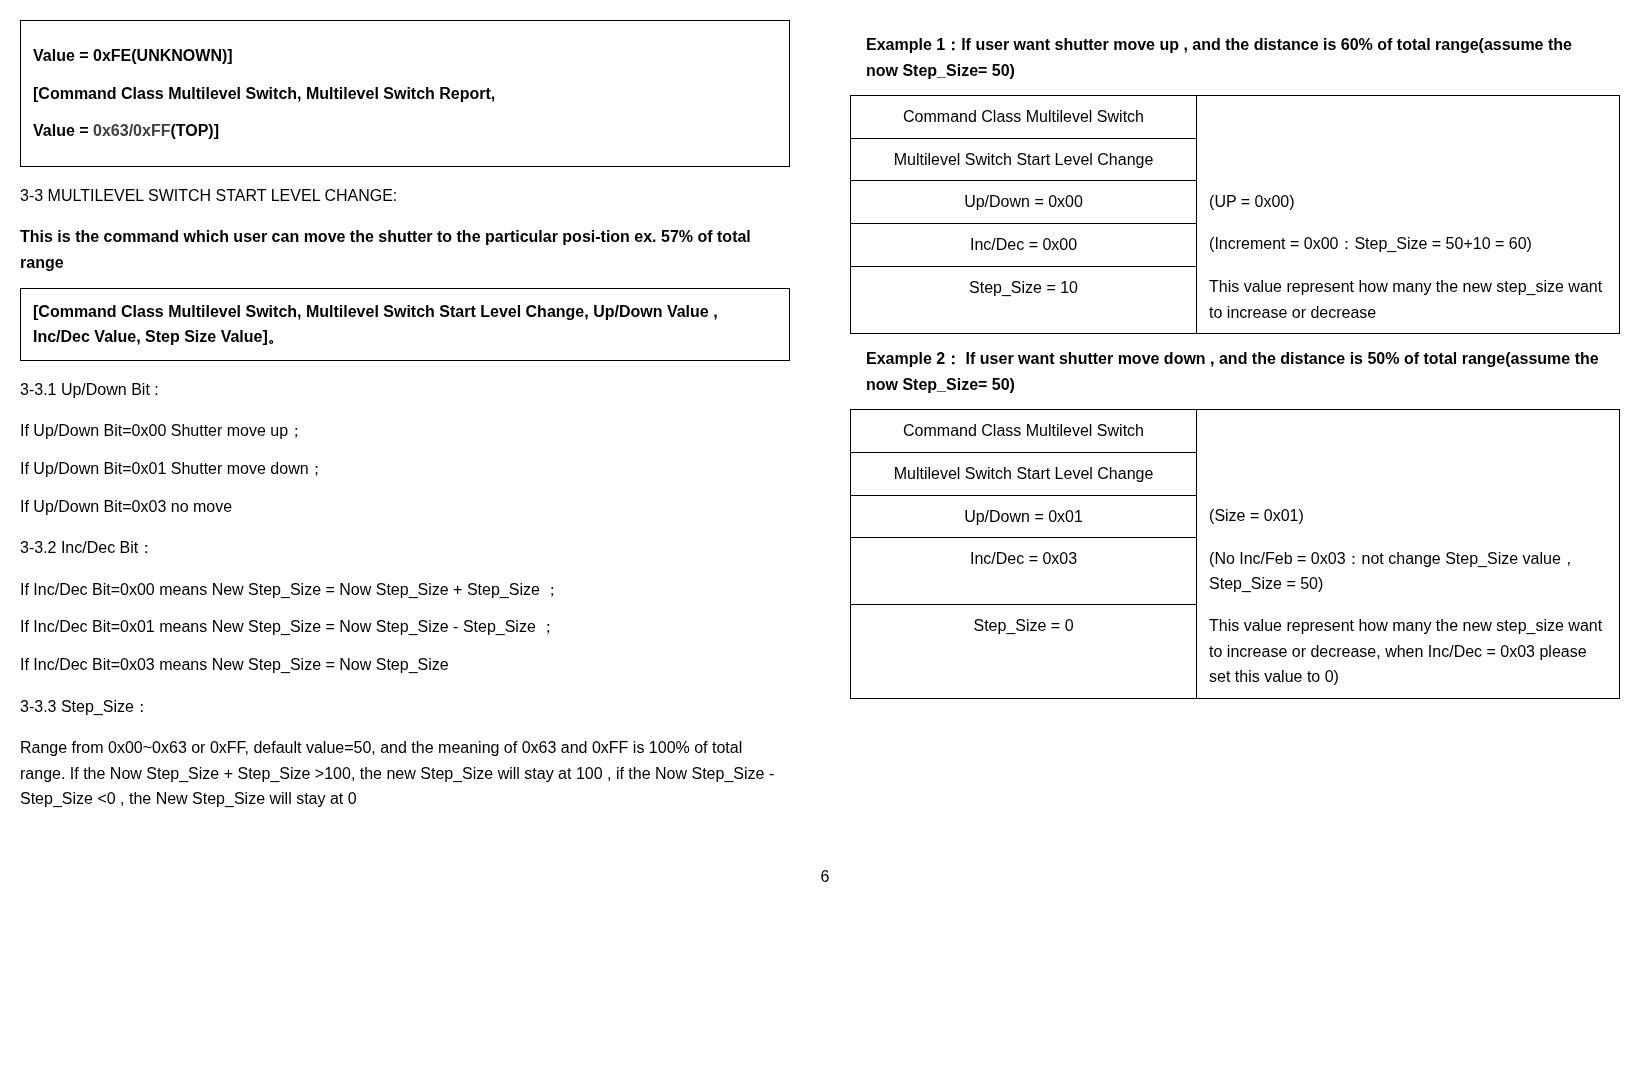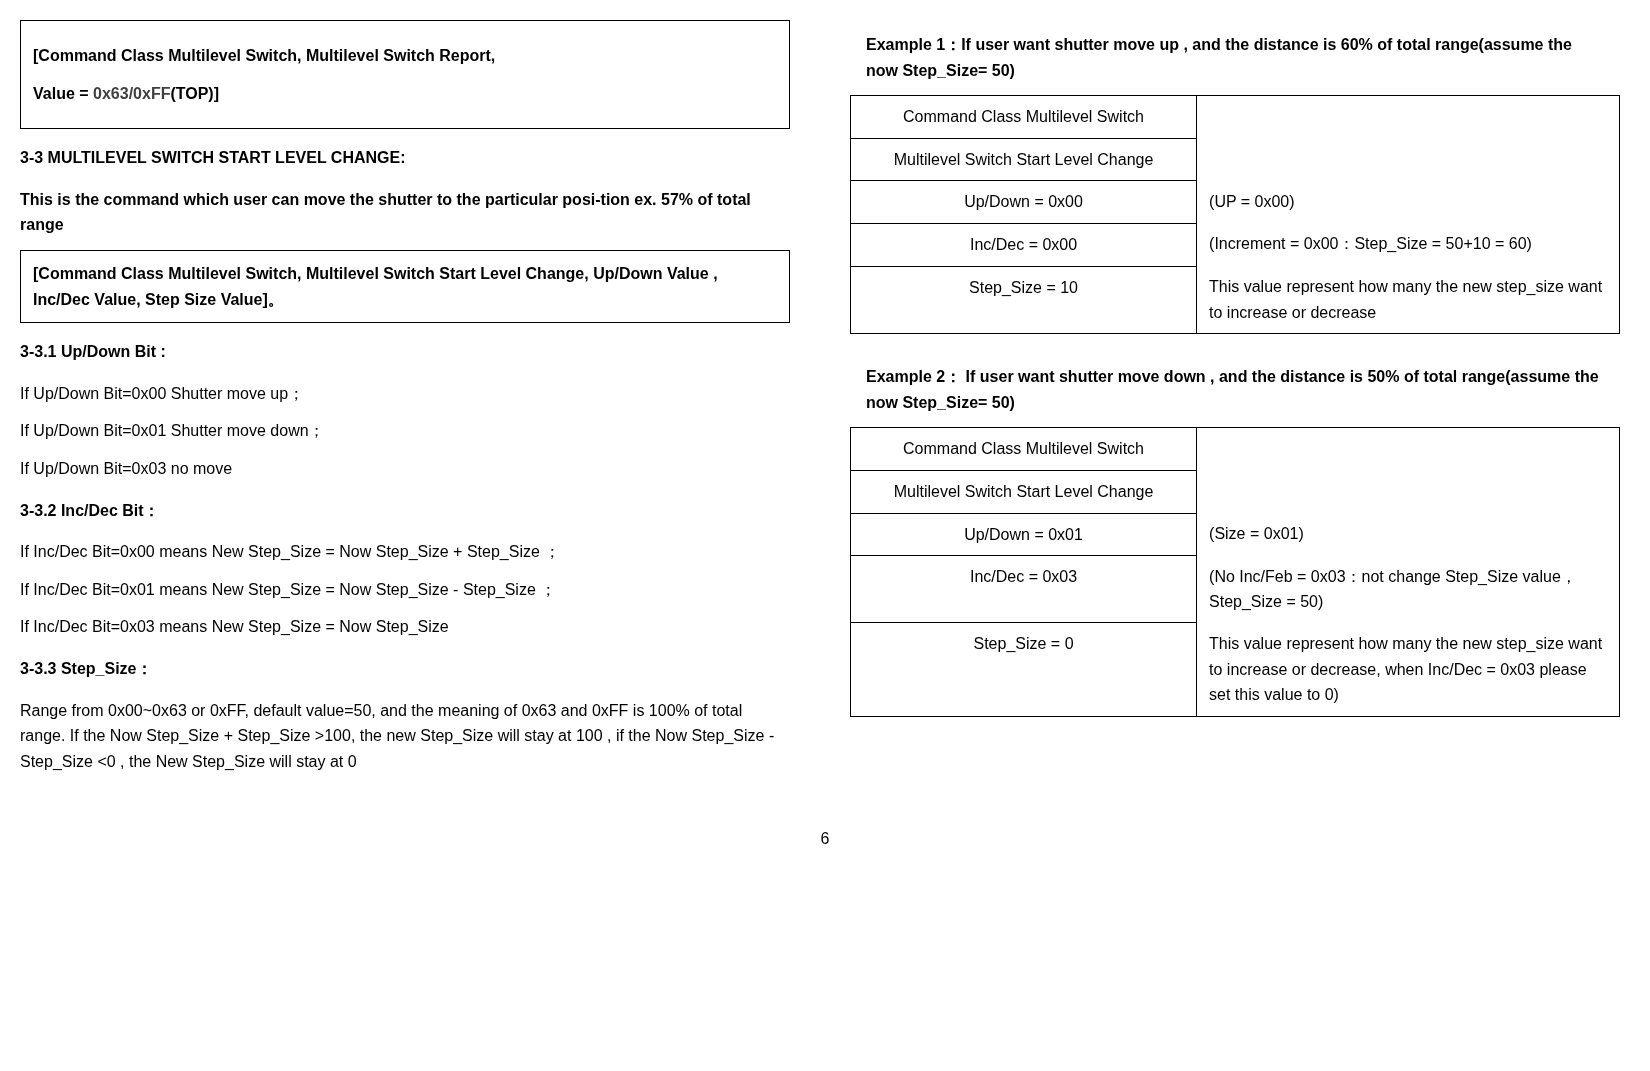--- a/index.html
+++ b/index.html
@@ -24,30 +24,30 @@
       padding: 10px 12px;
       margin-bottom: 16px;
     }
     .bold {
       font-weight: bold;
     }
     .red {
       color: #404040;
     }
     .section-title {
-      font-weight: bold;
+      font-weight: normal;
       margin: 16px 0;
     }
     .para {
       margin: 12px 0;
     }
     table.example {
       border-collapse: collapse;
       width: 100%;
-      margin-bottom: 30px;
+      margin-bottom: 12px;
     }
     table.example td {
       border: 1px solid black;
       padding: 8px 12px;
       vertical-align: top;
     }
     table.example td.left {
       text-align: center;
       width: 45%;
     }
@@ -68,20 +68,21 @@
       text-align: center;
       margin-top: 40px;
     }
   </style>
 </head>
 <body>
 
 <div class="page">
   <div class="col">
     <div class="box bold">
+      <div class="para">Value = 0xFE(UNKNOWN)]</div>
       <div class="para">[Command Class Multilevel Switch, Multilevel Switch Report,</div>
       <div class="para">
         <span>Value = </span><span class="red">0x63/0xFF</span><span>(TOP)]</span>
       </div>
     </div>
 
     <div class="section-title">3-3 MULTILEVEL SWITCH START LEVEL CHANGE:</div>
     <div class="para bold">This is the command which user can move the shutter to the particular posi-tion ex. 57% of total range</div>
 
     <div class="box bold">

